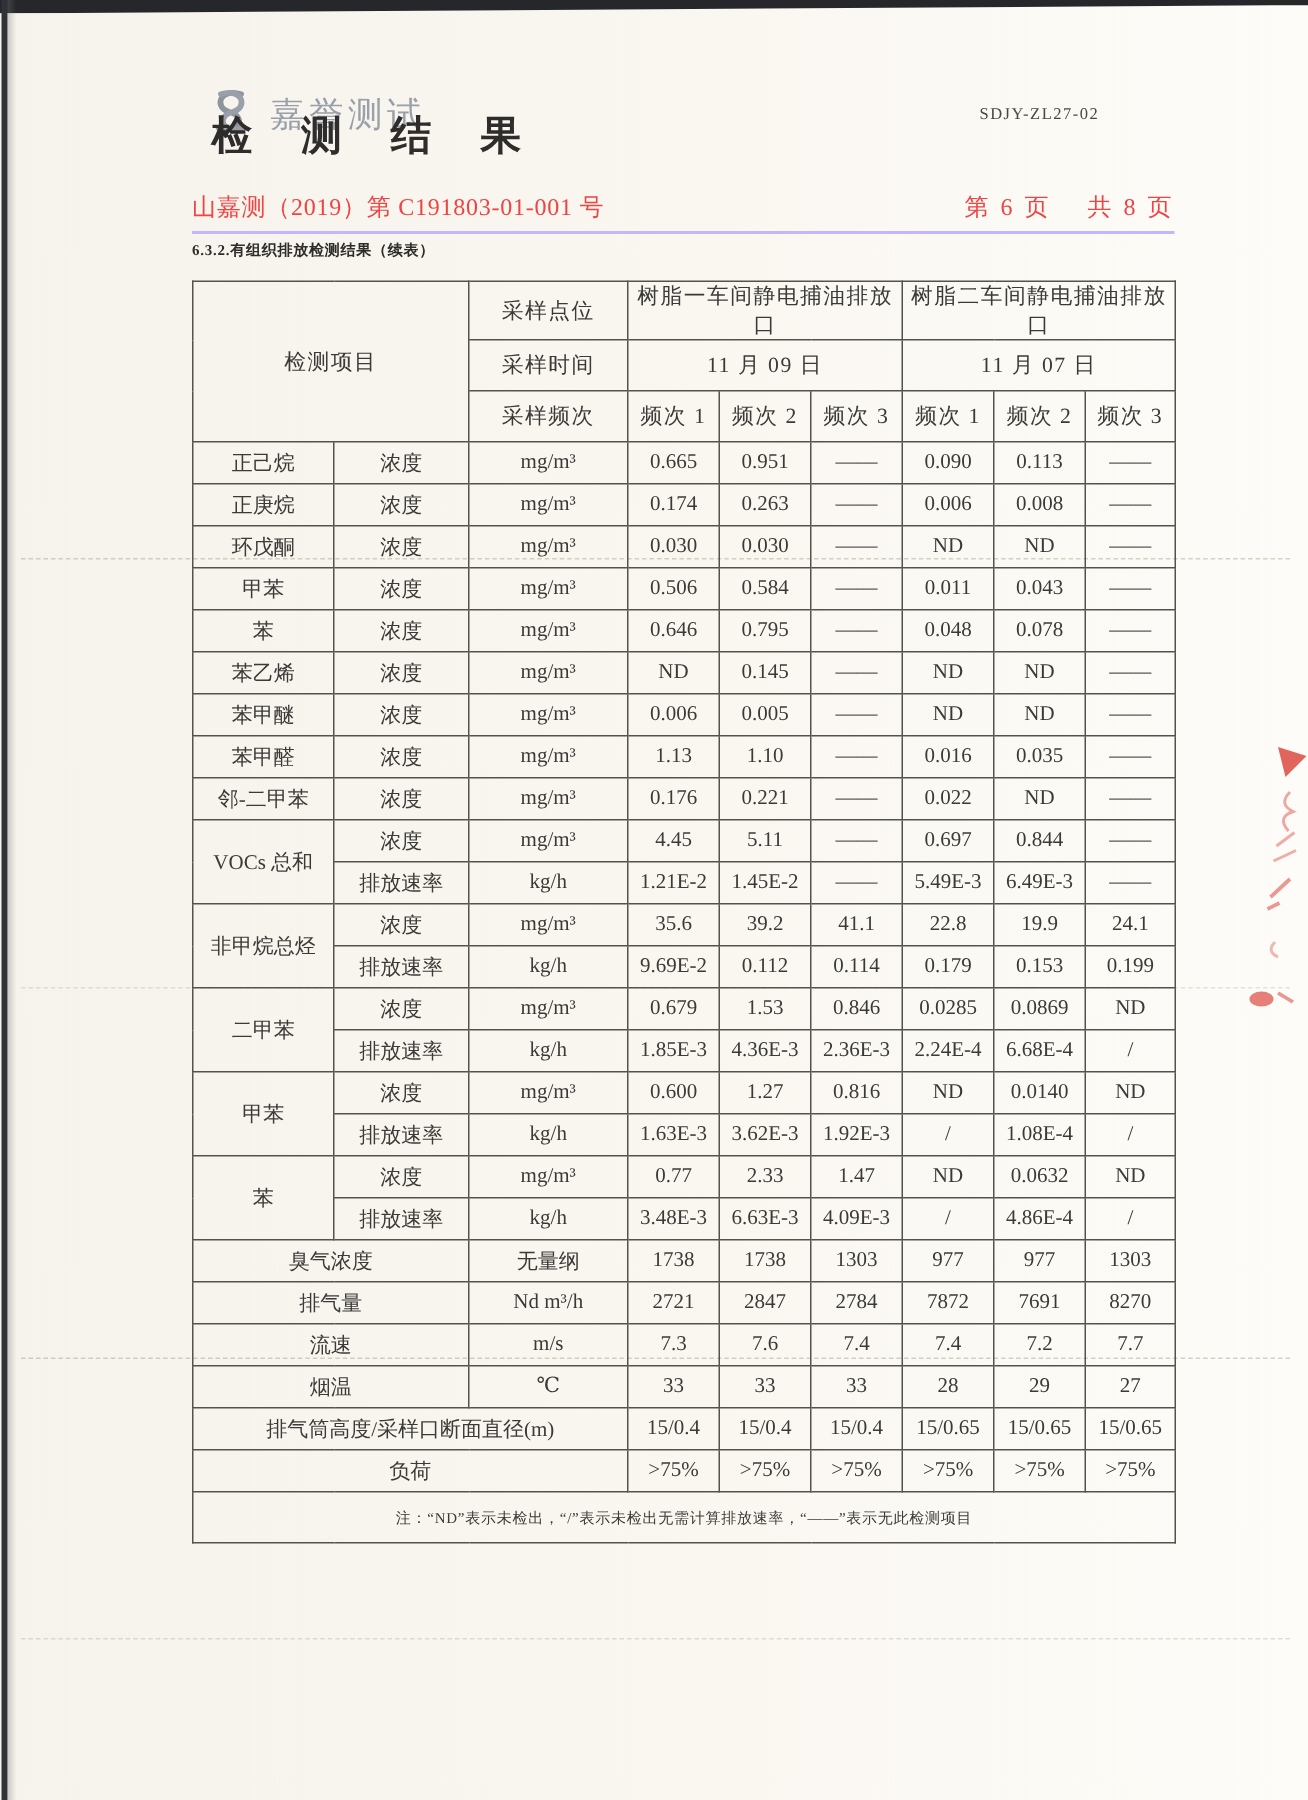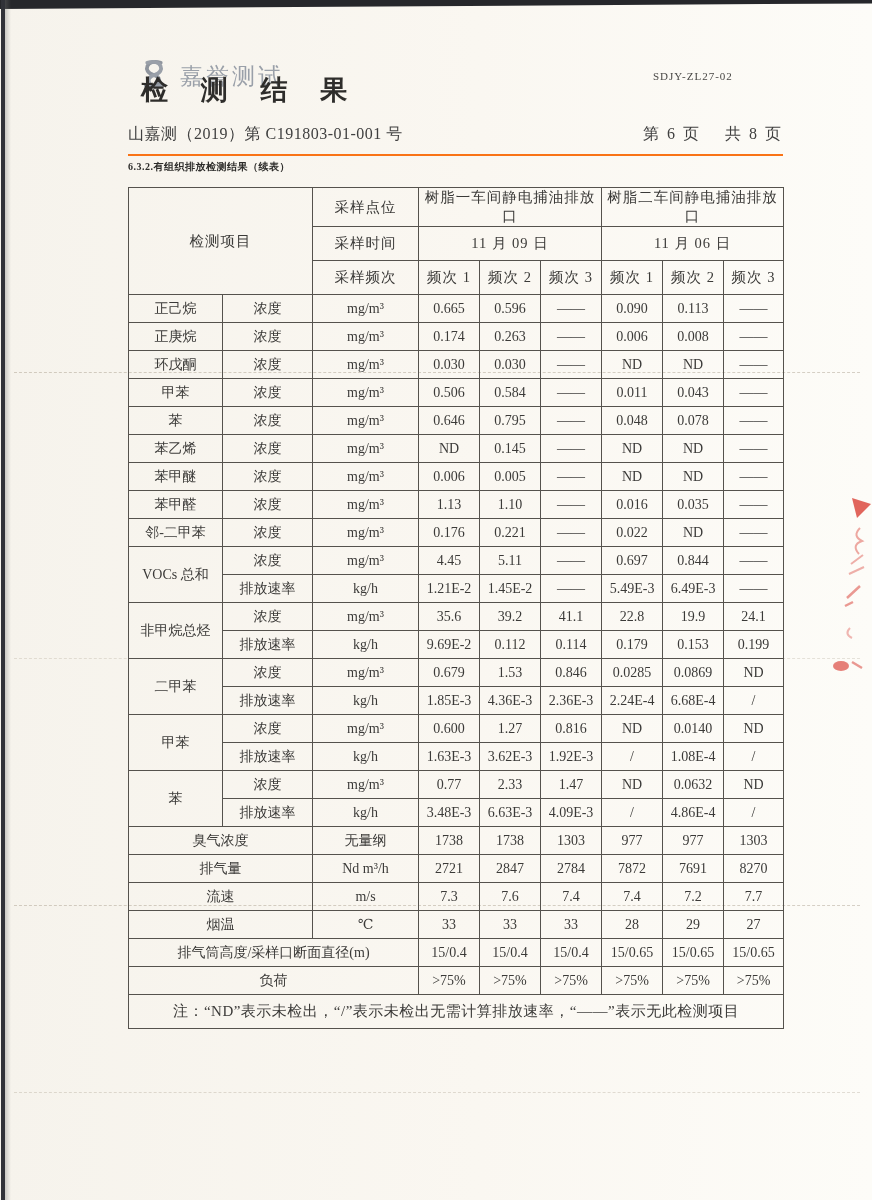--- a/index.html
+++ b/index.html
@@ -19,40 +19,40 @@
     border-top:1px dashed rgba(150,138,115,.38); }
 
   
   .brand { position:absolute; left:136px; top:56px; display:flex; align-items:center; gap:8px;text-align:right; }
   .brand-name { font-size:23px; color:#9aa0a9; letter-spacing:3px;
     font-family:"Liberation Serif","DejaVu Serif",serif; }
   .doc-code { position:absolute; left:653px; top:70px; font-size:11px; color:#474644; letter-spacing:1px; }
   .title { position:absolute; left:128px; top:72px; width:655px; text-align:left;
     font-size:27px; font-weight:bold; letter-spacing:13px; text-indent:13px; color:#2e2d2b; }
   .subhead { position:absolute; left:128px; top:124px; width:655px; height:28px;
-    border-bottom:2px solid #f97316; display:flex; justify-content:space-between;
-    align-items:flex-start; padding-bottom:2px; box-sizing:content-box;
-    font-size:16px; color:#404040; }
+    border-bottom:2px solid #c4b5fd; display:flex; justify-content:space-between;
+    align-items:center; padding-bottom:2px; box-sizing:content-box;
+    font-size:16px; color:#ef4444; }
   .report-no { letter-spacing:.5px; }
   .page-info { white-space:pre; letter-spacing:2px; }
   .section-title { position:absolute; left:128px; top:160px; font-size:10px;
     font-weight:bold; color:#2d2c2a; letter-spacing:.5px; }
 
   
   .table-wrap { position:absolute; left:128px; top:187px; }
   table.results { border-collapse:collapse; table-layout:fixed; width:655px;
     font-family:"Liberation Serif","DejaVu Serif",serif; color:#3b3a38; }
   table.results td { border:1px solid #55524d; text-align:center; vertical-align:middle;
     font-size:14px; padding:0 2px; overflow:hidden; }
   table.results { border:1.5px solid #4b4944; }
   table.results tr { height:28px; }
   table.results tr.hdr { height:34px; }
   table.results tr.hdr td { font-size:14.5px; letter-spacing:1px; }
   table.results tr.note-row { height:34px; }
-  table.results tr.note-row td { font-size:15px; letter-spacing:.5px; }
+  table.results tr.note-row td { font-size:10px; letter-spacing:.5px; }
 
   
   .stamp { position:absolute; left:826px; top:494px; }
 </style>
 </head>
 <body>
 
 <div class="edge-top"></div>
 <div class="edge-left"></div>
 <div class="edge-left-fade"></div>
@@ -97,37 +97,37 @@
     <tbody>
         <tr class="hdr">
           <td colspan="2" rowspan="3">检测项目</td>
           <td>采样点位</td>
           <td colspan="3">树脂一车间静电捕油排放口</td>
           <td colspan="3">树脂二车间静电捕油排放口</td>
         </tr>
         <tr class="hdr">
           <td>采样时间</td>
           <td colspan="3">11 月 09 日</td>
-          <td colspan="3">11 月 06 日</td>
+          <td colspan="3">11 月 07 日</td>
         </tr>
         <tr class="hdr">
           <td>采样频次</td>
           <td>频次 1</td>
           <td>频次 2</td>
           <td>频次 3</td>
           <td>频次 1</td>
           <td>频次 2</td>
           <td>频次 3</td>
         </tr>
         <tr>
           <td>正己烷</td>
           <td>浓度</td>
           <td>mg/m³</td>
           <td>0.665</td>
-          <td>0.596</td>
+          <td>0.951</td>
           <td>——</td>
           <td>0.090</td>
           <td>0.113</td>
           <td>——</td>
         </tr>
         <tr>
           <td>正庚烷</td>
           <td>浓度</td>
           <td>mg/m³</td>
           <td>0.174</td>

